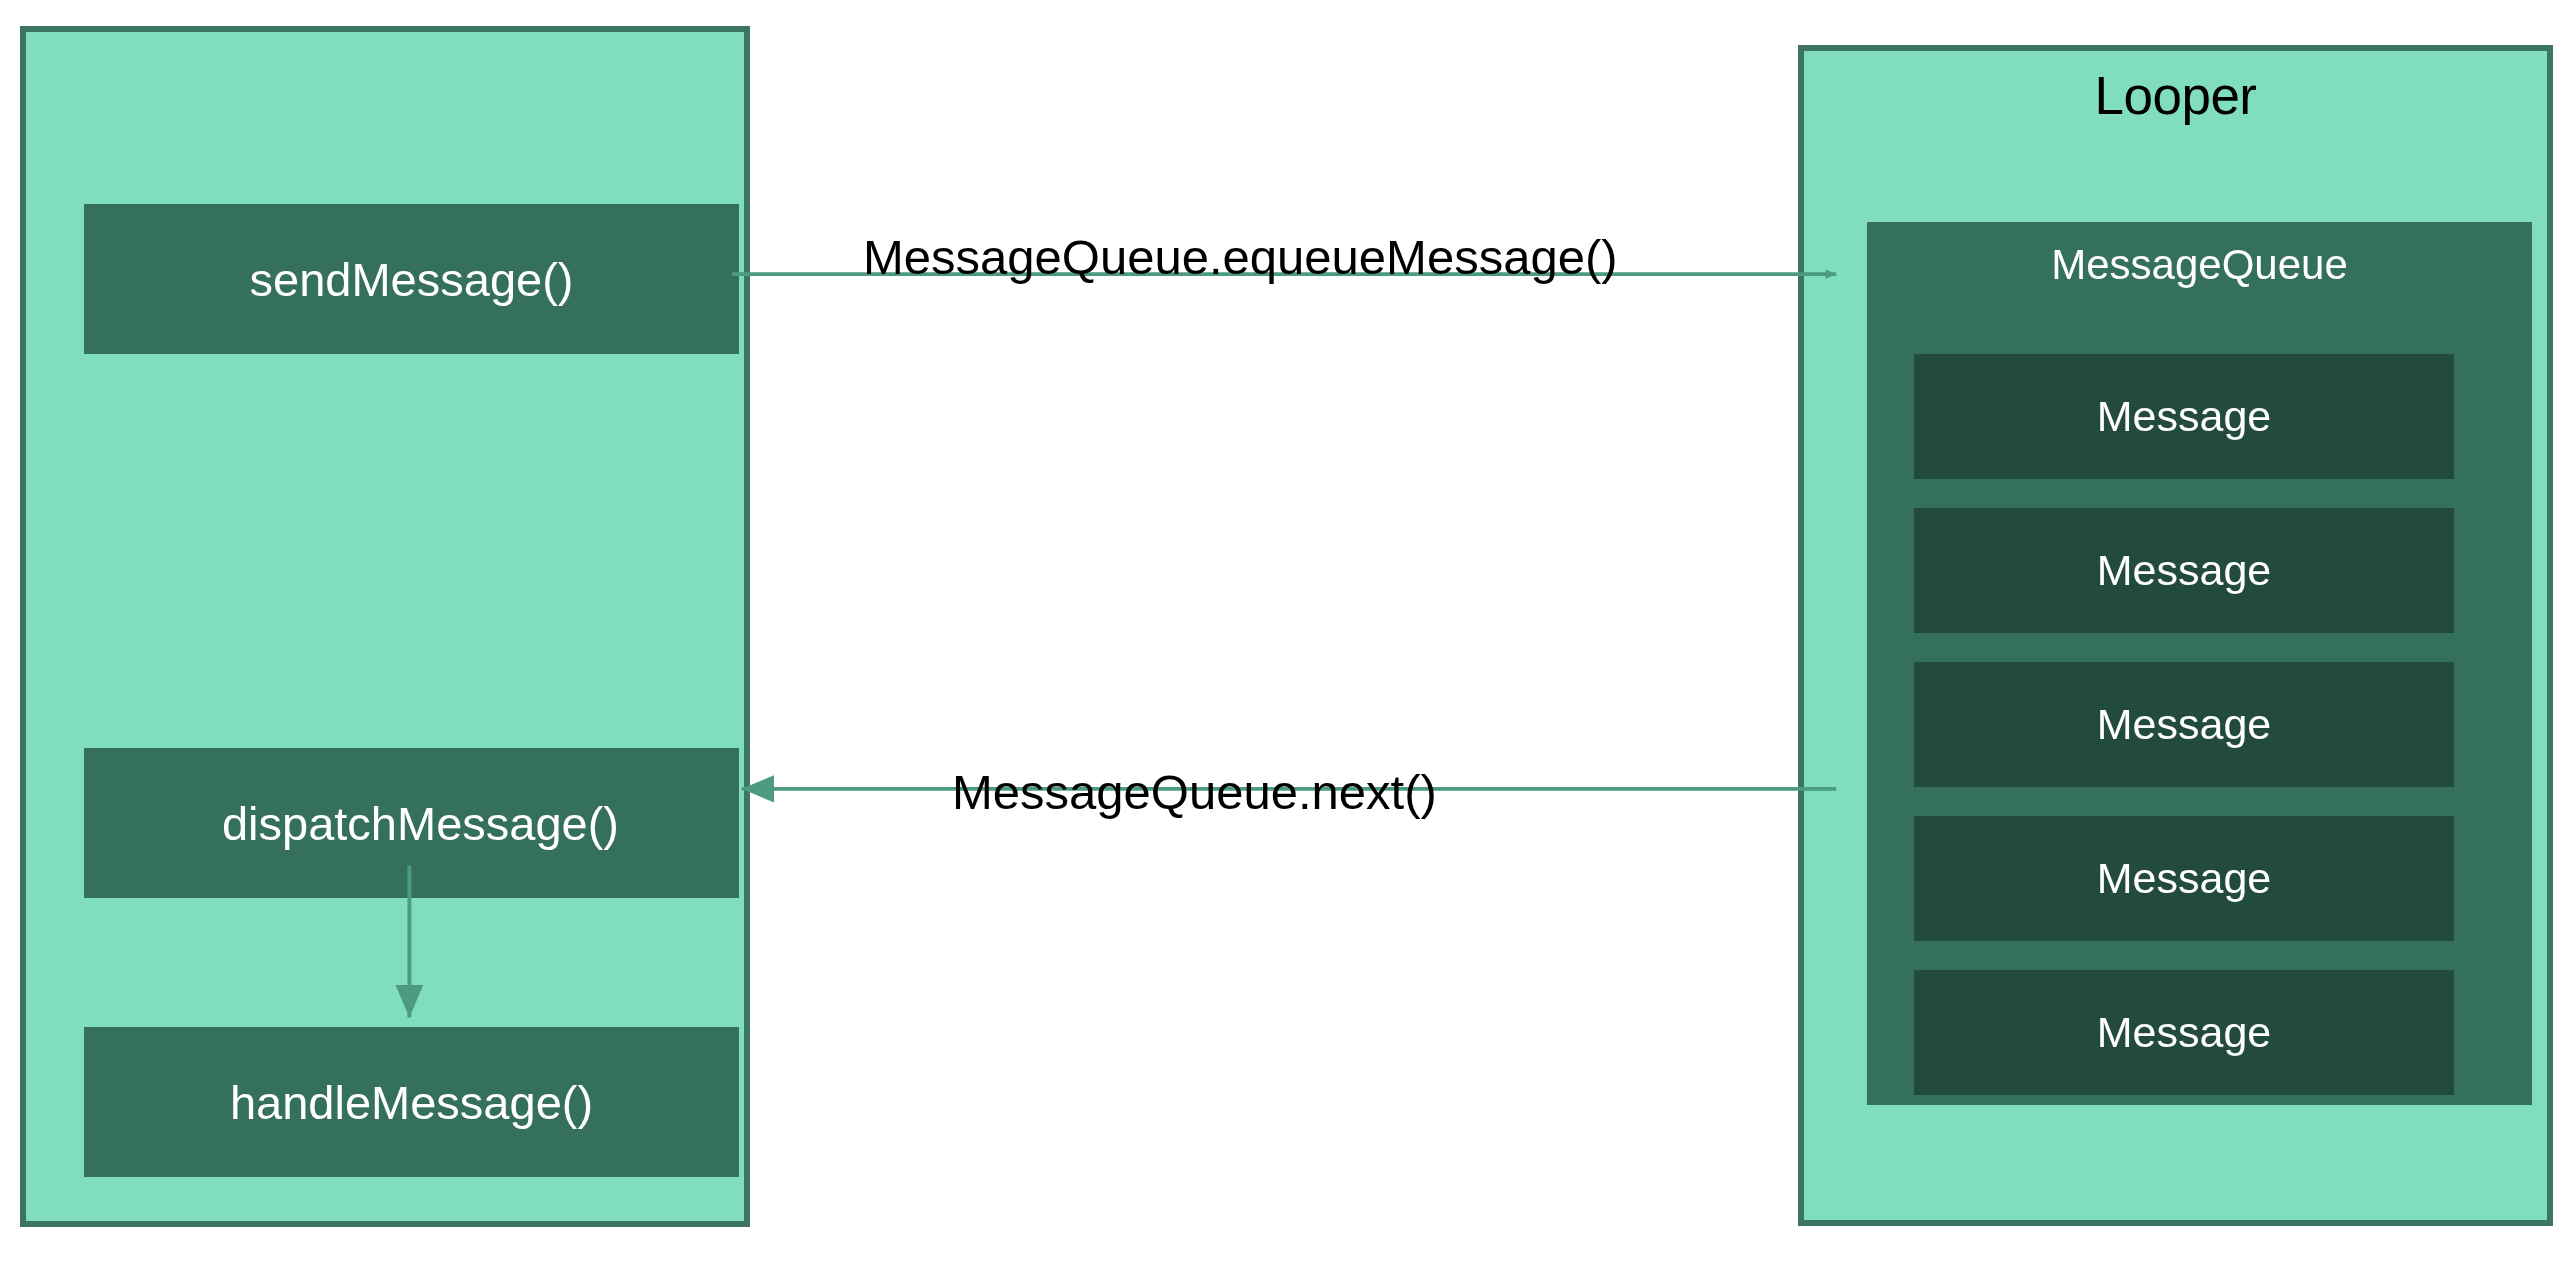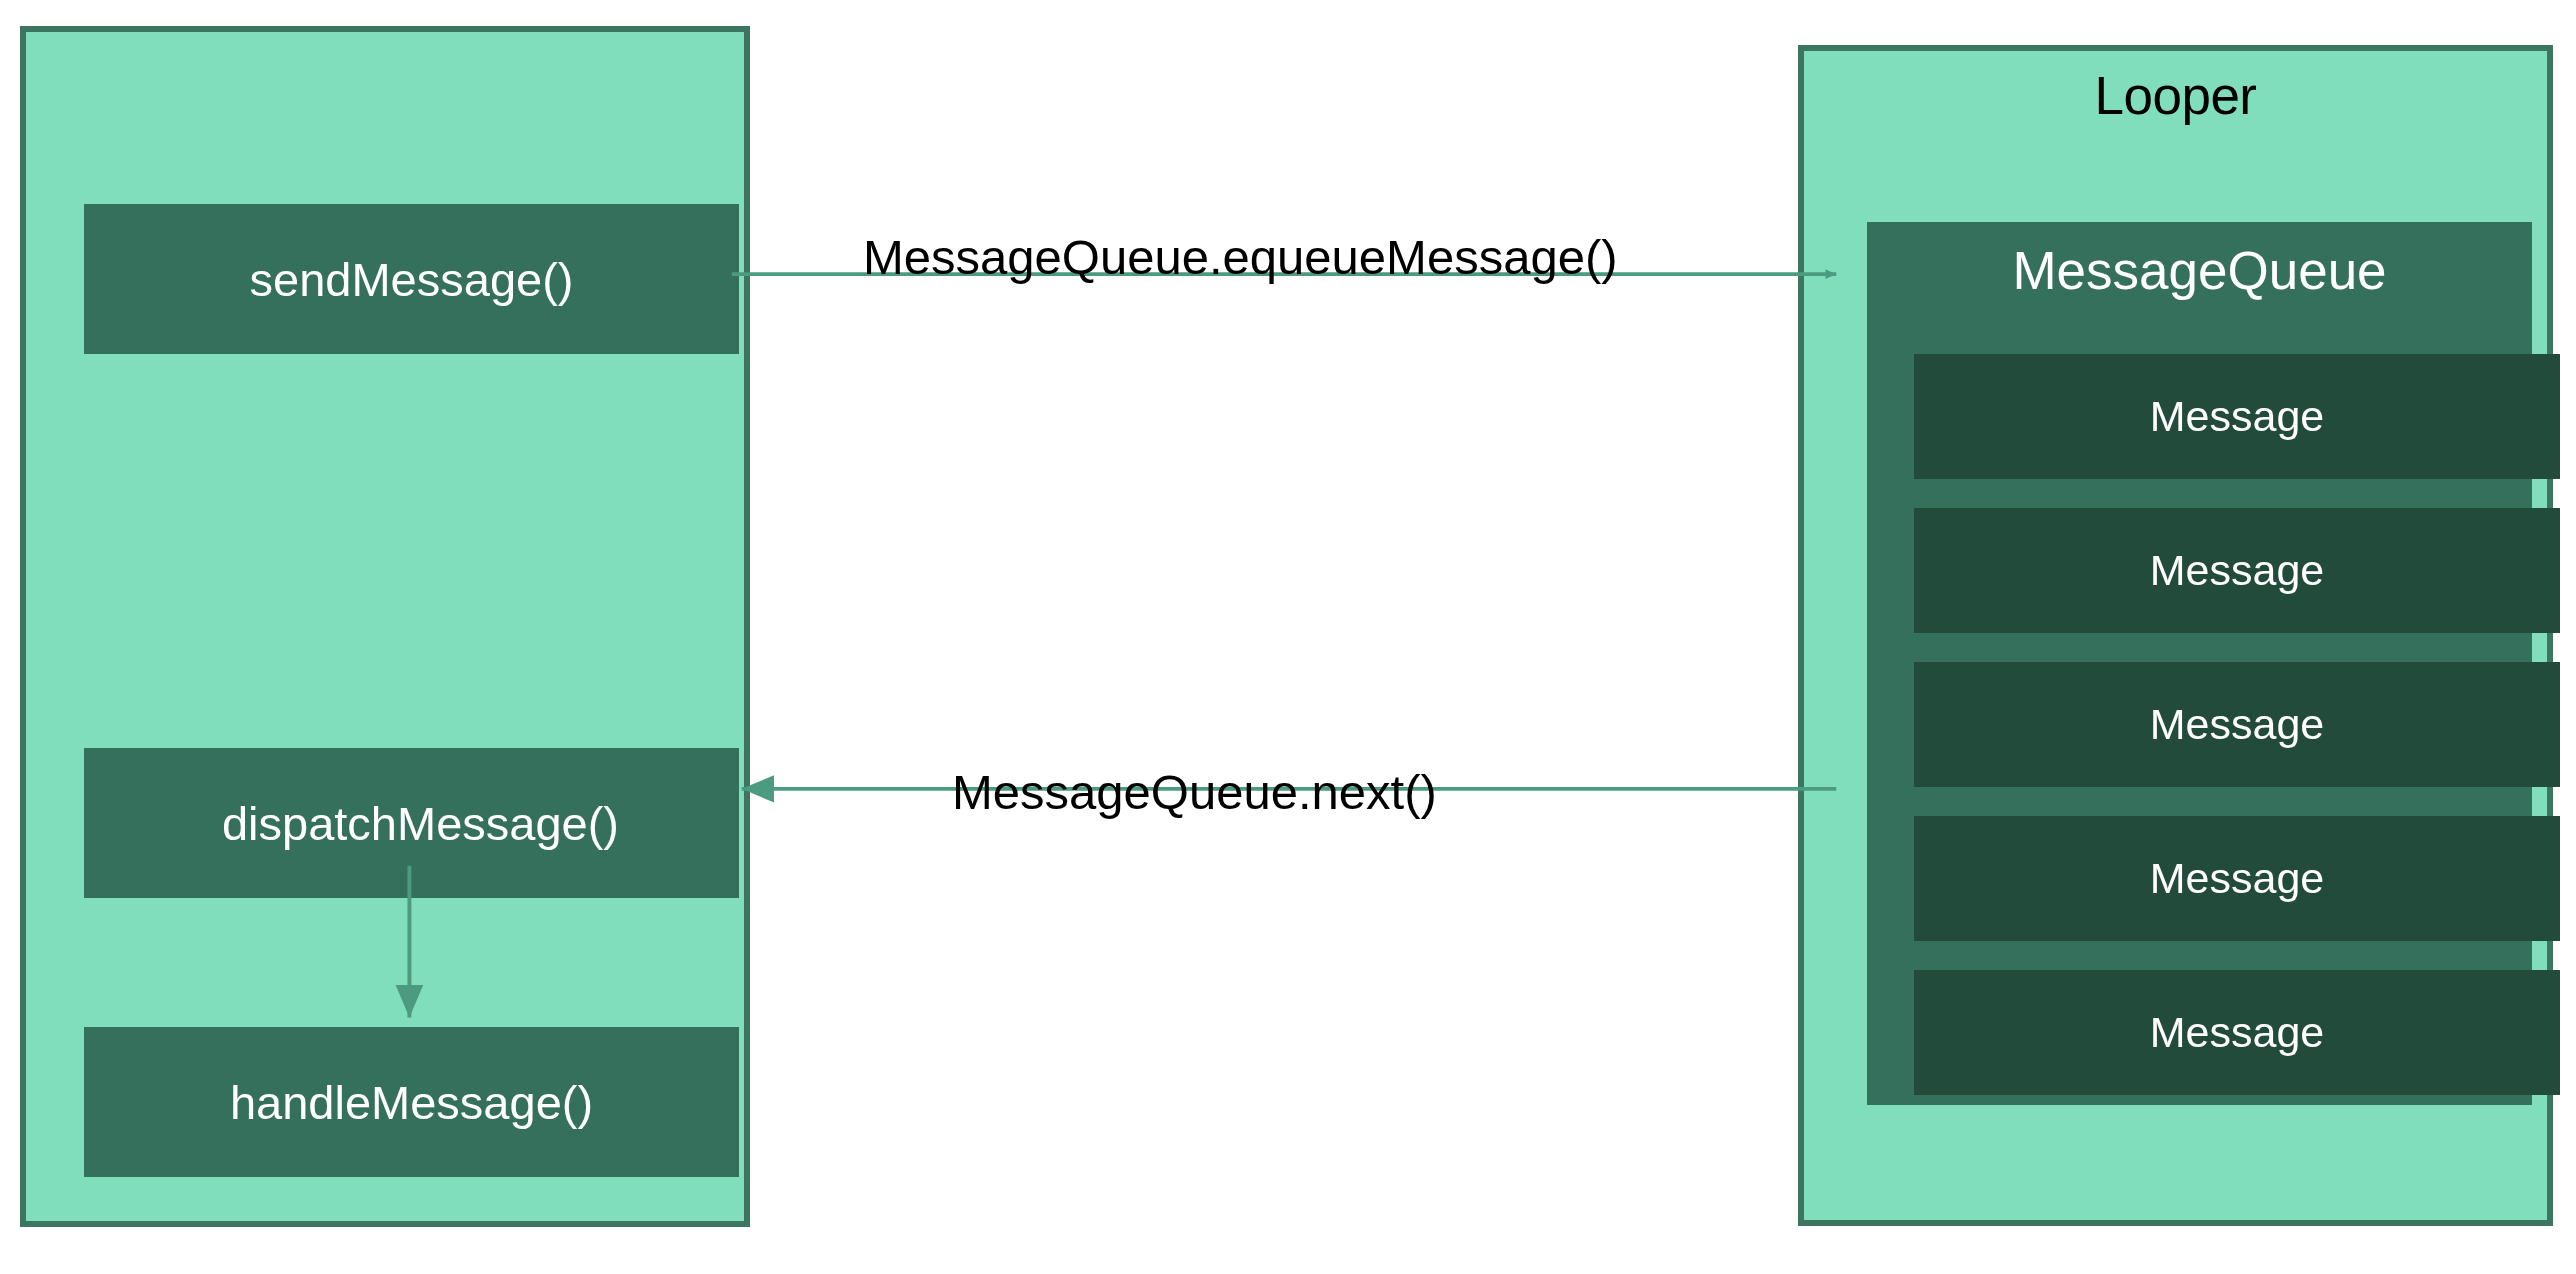--- a/index.html
+++ b/index.html
@@ -78,29 +78,29 @@
     background: #35705C;
     box-sizing: border-box;
   }
   #message-queue-title {
     position: absolute;
     left: 0;
     top: 22px;
     width: 100%;
     text-align: center;
     color: #ffffff;
-    font-size: 53px;
+    font-size: 42px;
     line-height: 1;
     white-space: nowrap;
   }
   #message-list {
     position: absolute;
     left: 47px;
     top: 132px;
-    width: 646px;
+    width: 540px;
   }
   .message-item {
     width: 100%;
     height: 125px;
     margin-bottom: 29px;
     background: #234B3C;
     color: #ffffff;
     display: flex;
     align-items: center;
     justify-content: center;

